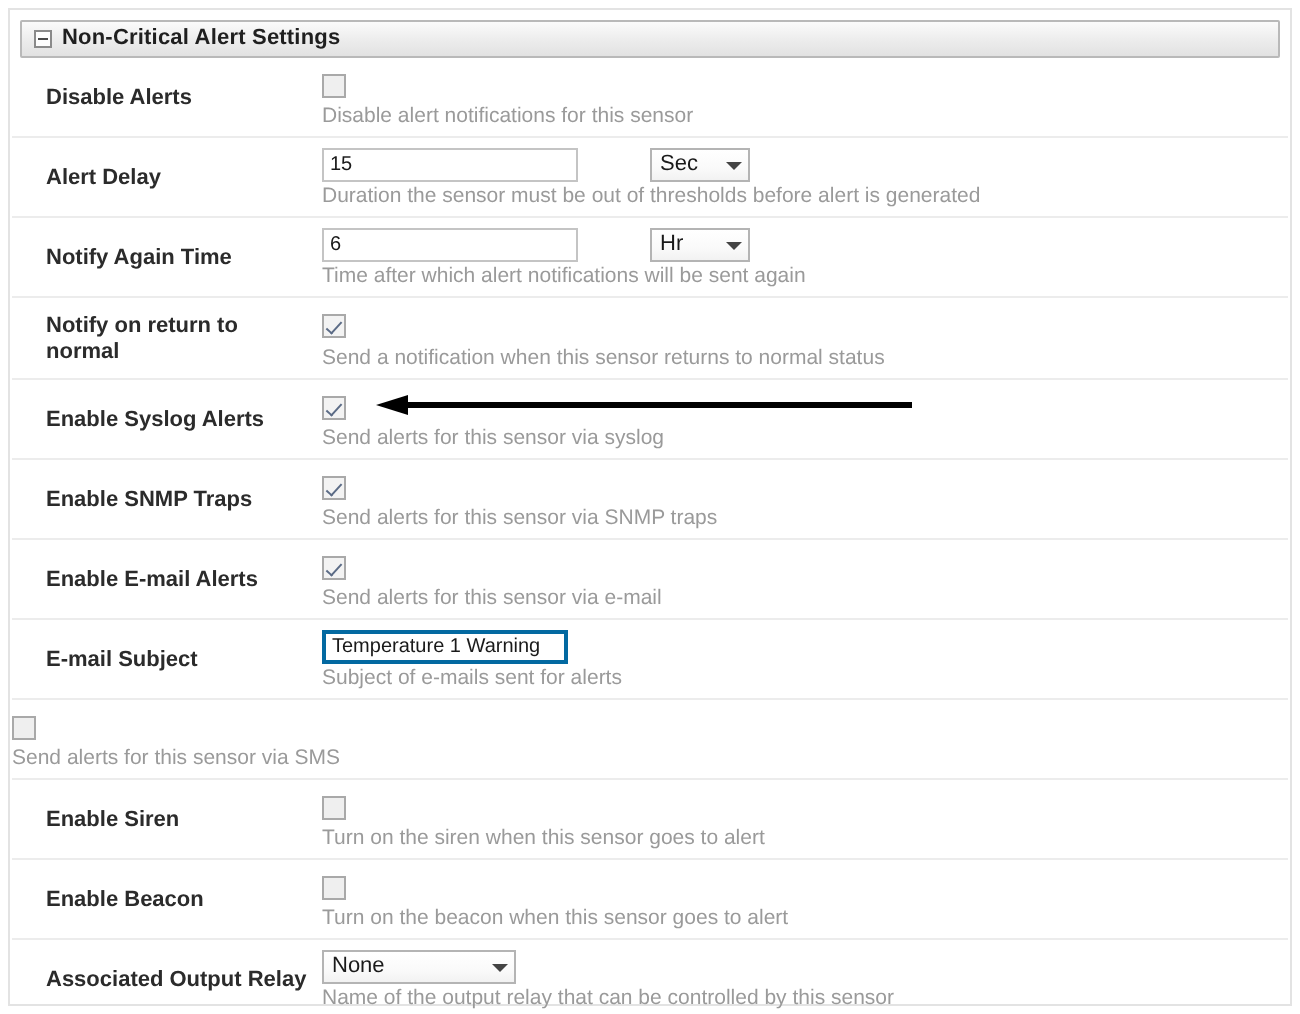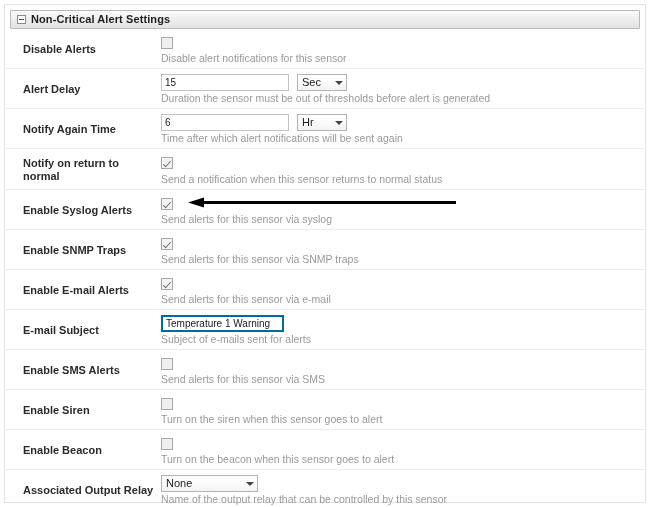--- a/index.html
+++ b/index.html
@@ -174,21 +174,21 @@
     line-height: 15px;
   }
   .sel .caret {
     width: 0; height: 0;
     border-left: 4px solid transparent;
     border-right: 4px solid transparent;
     border-top: 4px solid #444444;
     margin-left: 8px;
     flex: 0 0 auto;
   }
-  .sel-unit { width: 50px; }
+  .sel-unit { width: 50px; margin-left: 28px; }
   .sel-none { width: 97px; }
 
   
   .arrow-annot {
     position: absolute;
     left: 188px;
     top: 197px;
     width: 268px;
     height: 11px;
     pointer-events: none;
@@ -288,21 +288,20 @@
       <div class="row-label">E-mail Subject</div>
       <div class="row-control">
         <div class="ctrl-line">
           <input class="txt txt-subject" type="text" value="Temperature 1 Warning" style="">
         </div>
         <div class="hint">Subject of e-mails sent for alerts</div>
       </div>
     </div>
 
     <div class="row">
-      <div class="row-label">Enable SMS Alerts</div>
       <div class="row-control">
         <div class="ctrl-line">
           <span class="cbx"></span>
         </div>
         <div class="hint">Send alerts for this sensor via SMS</div>
       </div>
     </div>
 
     <div class="row">
       <div class="row-label">Enable Siren</div>

